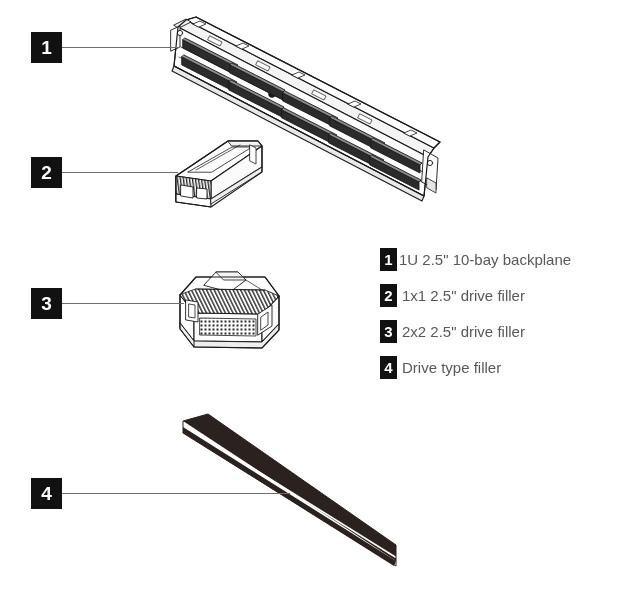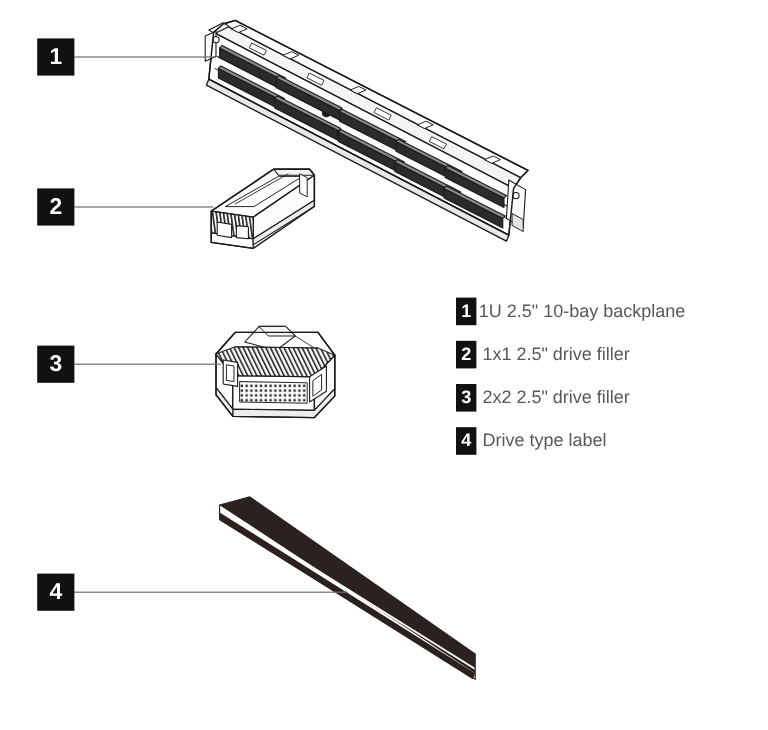--- a/index.html
+++ b/index.html
@@ -276,18 +276,18 @@
       <span class="legend-label">1x1 2.5" drive filler</span>
     </div>
 
     <div class="legend-row">
       <span class="legend-num">3</span>
       <span class="legend-label">2x2 2.5" drive filler</span>
     </div>
 
     <div class="legend-row">
       <span class="legend-num">4</span>
-      <span class="legend-label">Drive type label</span>
+      <span class="legend-label">Drive type filler</span>
     </div>
 
   </div>
 
 </div>
 
 </body></html>

